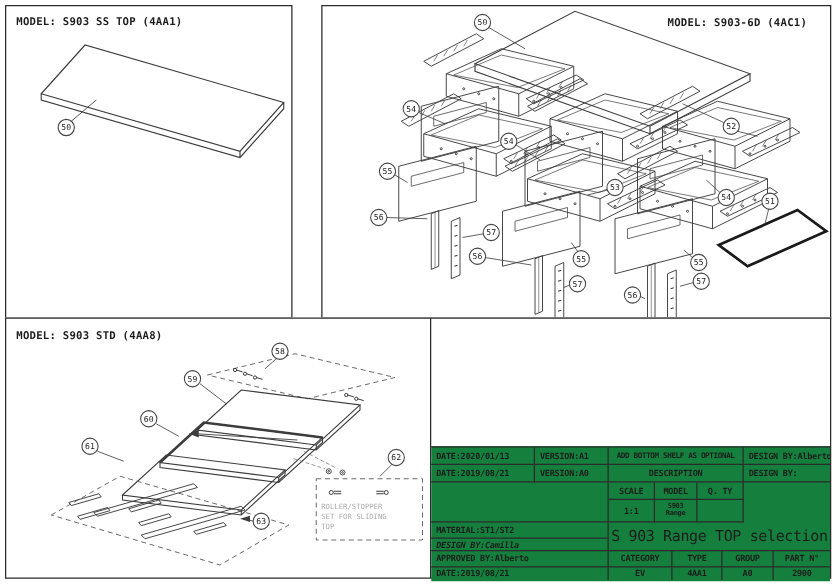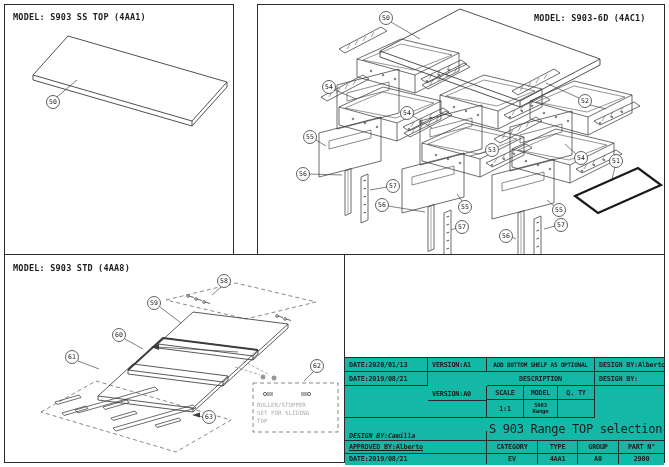--- a/index.html
+++ b/index.html
@@ -5,21 +5,21 @@
   html,body{margin:0;padding:0;background:#fff;}
   body{width:669px;height:467px;position:relative;font-family:"DejaVu Sans Mono",monospace;color:#1c1c1c;}
   .sheet{position:absolute;inset:0;background:#fff;}
   .panel{position:absolute;border:1px solid #2b2b2b;box-sizing:border-box;background:#fff;}
   svg{display:block;}
   svg text{font-family:"DejaVu Sans Mono",monospace;fill:#1c1c1c;}
   .mlabel{font-size:8.5px;font-weight:bold;letter-spacing:.2px;}
   .bnum{font-size:6.5px;}
   .notetxt{font-size:5.8px;fill:#ababab;}
   
-  .tblock{position:absolute;left:0;top:102px;width:319px;height:107px;border-top:1px solid #2b2b2b;box-sizing:content-box;background:#14b8a6;}
+  .tblock{position:absolute;left:0;top:102px;width:319px;height:107px;border-top:1px solid #2b2b2b;box-sizing:content-box;background:#15803d;}
   .tc{position:absolute;box-sizing:border-box;border-right:1px solid #2b2b2b;border-bottom:1px solid #2b2b2b;font-size:6.8px;font-weight:bold;white-space:nowrap;overflow:hidden;display:flex;align-items:center;padding:0 0 0 4px;letter-spacing:-.2px;}
   .tc.center{justify-content:center;padding:0;}
   .tc.top{align-items:flex-start;padding-top:2px;}
   .tc.small{font-size:6.1px;letter-spacing:-.3px;}
   .tc.noright{border-right:none;}
   .tc.nobot{border-bottom:none;}
   .bigtitle{font-size:12px;letter-spacing:-.3px;font-weight:normal;}
   .twolines{display:flex;flex-direction:column;align-items:center;line-height:5.9px;font-size:5.6px;}
 </style>
 </head>
@@ -222,40 +222,41 @@
   </div>
 
   <div class="panel" style="left:344px;top:254px;width:321px;height:209px;">
     <div class="tblock">
 
       <div class="tc" style="left:0;top:0;width:83px;height:14px;">DATE:2020/01/13</div>
       <div class="tc" style="left:83px;top:0;width:59px;height:14px;">VERSION:A1</div>
       <div class="tc center small" style="left:142px;top:0;width:108px;height:14px;">ADD BOTTOM SHELF AS OPTIONAL</div>
       <div class="tc noright" style="left:250px;top:0;width:69px;height:14px;">DESIGN BY:Alberto</div>
       <div class="tc" style="left:0;top:14px;width:83px;height:14px;">DATE:2019/08/21</div>
-      <div class="tc" style="left:83px;top:14px;width:59px;height:14px;margin-top:15px;">VERSION:A0</div>
+      <div class="tc" style="left:83px;top:14px;width:59px;height:14px;">VERSION:A0</div>
       <div class="tc center" style="left:142px;top:14px;width:108px;height:14px;">DESCRIPTION</div>
       <div class="tc noright" style="left:250px;top:14px;width:69px;height:14px;">DESIGN BY:</div>
 
       <div class="tc" style="left:0;top:28px;width:142px;height:32px;"></div>
       <div class="tc center" style="left:142px;top:28px;width:37px;height:14px;">SCALE</div>
       <div class="tc center" style="left:179px;top:28px;width:34px;height:14px;">MODEL</div>
       <div class="tc center" style="left:213px;top:28px;width:37px;height:14px;">Q. TY</div>
       <div class="tc center" style="left:142px;top:42px;width:37px;height:18px;">1:1</div>
       <div class="tc center" style="left:179px;top:42px;width:34px;height:18px;">
         <span class="twolines">
             <span>S903</span>
             <span>Range</span>
           </span>
       </div>
       <div class="tc" style="left:213px;top:42px;width:37px;height:18px;"></div>
 
+      <div class="tc" style="left:0;top:60px;width:142px;height:13px;">MATERIAL:ST1/ST2</div>
       <div class="tc" style="left:0;top:73px;width:142px;height:10px;font-style:italic;">DESIGN BY:Camilla</div>
       <div class="tc center bigtitle noright" style="left:142px;top:60px;width:177px;height:23px;">S 903 Range TOP selection</div>
-      <div class="tc" style="left:0;top:83px;width:142px;height:13px;text-decoration:underline;">APPROVED BY:Alberto</div>
+      <div class="tc" style="left:0;top:83px;width:142px;height:13px;">APPROVED BY:Alberto</div>
       <div class="tc center" style="left:142px;top:83px;width:51px;height:13px;">CATEGORY</div>
       <div class="tc center" style="left:193px;top:83px;width:40px;height:13px;">TYPE</div>
       <div class="tc center" style="left:233px;top:83px;width:41px;height:13px;">GROUP</div>
       <div class="tc center noright" style="left:274px;top:83px;width:45px;height:13px;">PART N°</div>
       <div class="tc nobot" style="left:0;top:96px;width:142px;height:10px;">DATE:2019/08/21</div>
       <div class="tc center nobot" style="left:142px;top:96px;width:51px;height:10px;">EV</div>
       <div class="tc center nobot" style="left:193px;top:96px;width:40px;height:10px;">4AA1</div>
       <div class="tc center nobot" style="left:233px;top:96px;width:41px;height:10px;">A0</div>
       <div class="tc center nobot noright" style="left:274px;top:96px;width:45px;height:10px;">2900</div>
     </div>

